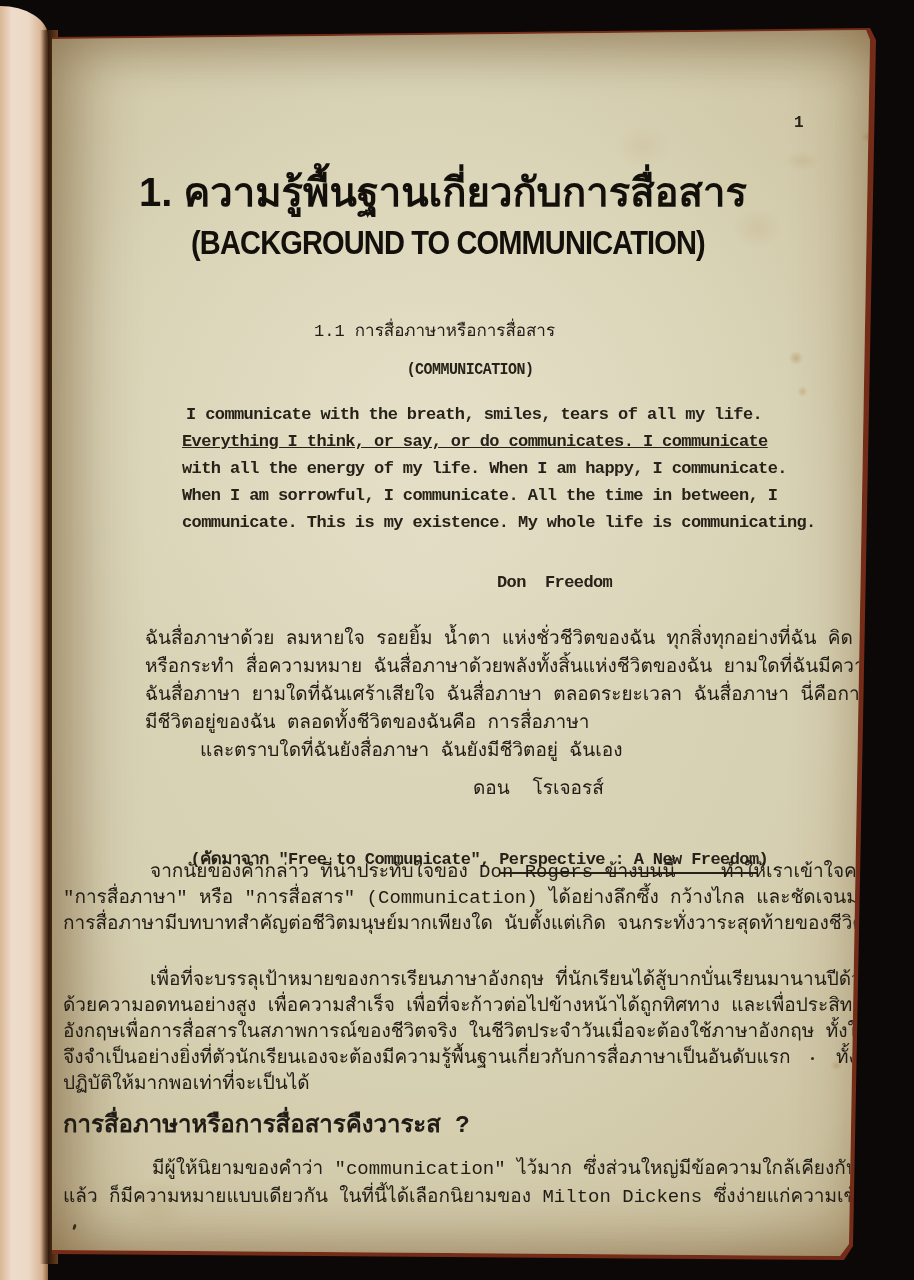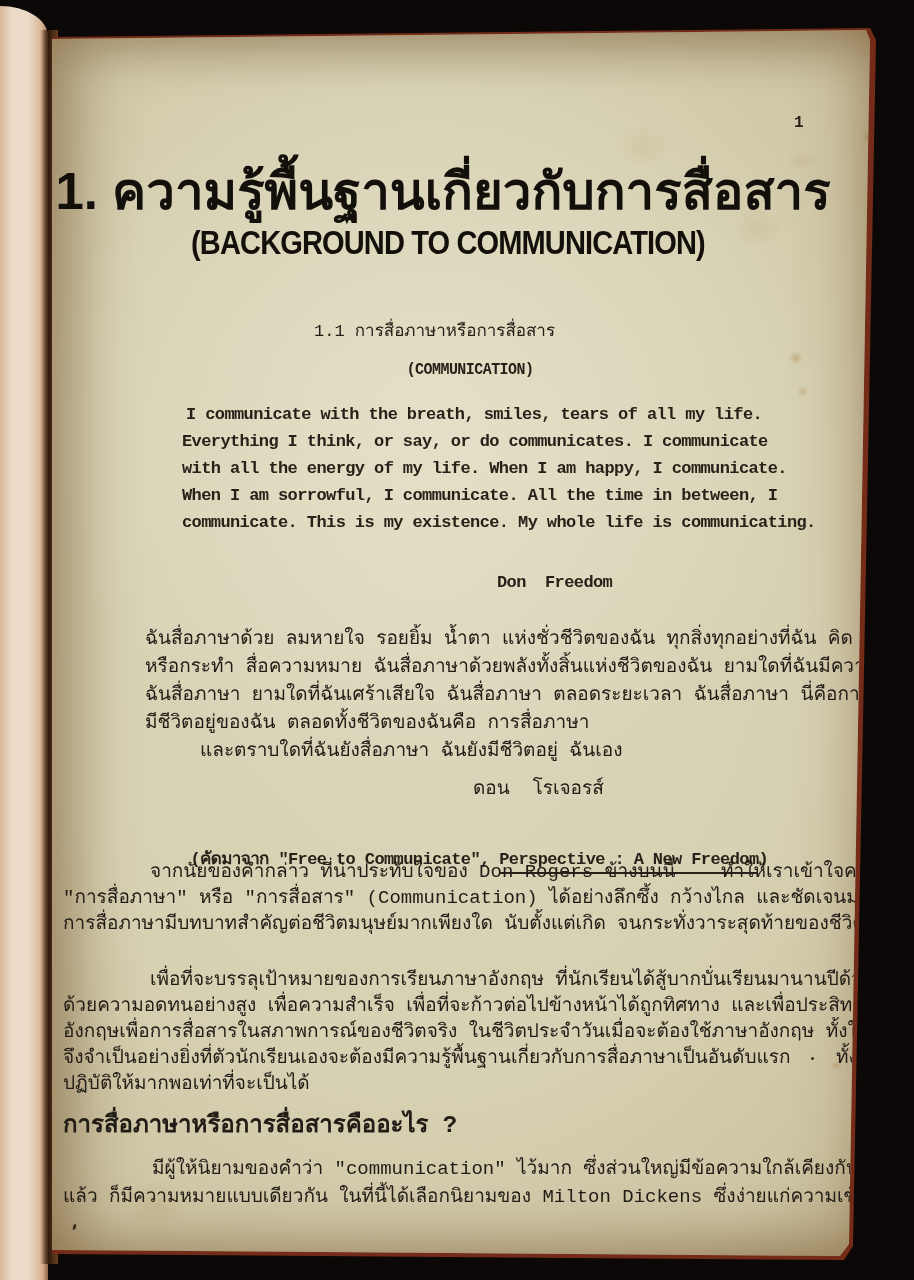--- a/index.html
+++ b/index.html
@@ -63,28 +63,28 @@
   <div class="stain" style="left:670px;top:170px;width:70px;height:56px;opacity:.09;"></div>
   <div class="stain" style="left:734px;top:318px;width:20px;height:20px;opacity:.32;"></div>
   <div class="stain" style="left:743px;top:354px;width:15px;height:15px;opacity:.26;"></div>
   <div class="stain" style="left:776px;top:1028px;width:17px;height:15px;opacity:.24;"></div>
   <div class="stain" style="left:60px;top:1140px;width:90px;height:70px;opacity:.10;"></div>
   <div class="speck" style="left:759px;top:1027px;width:3px;height:3px;"></div>
   <div class="speck" style="left:21px;top:1194px;width:3px;height:6px;transform:rotate(20deg);"></div>
 
   <div class="line tw" style="left:742px;top:84px;font-size:16px;">1</div>
 
-  <div class="line display center" style="left:0px;top:134px;width:782px;font-size:51px;line-height:56px;">1. ความรู้พื้นฐานเกี่ยวกับการสื่อสาร</div>
+  <div class="line display center" style="left:0px;top:134px;width:782px;font-size:40px;line-height:56px;">1. ความรู้พื้นฐานเกี่ยวกับการสื่อสาร</div>
   <div class="line display center" style="left:0px;top:194px;width:792px;font-size:33px;letter-spacing:-1px;transform:scaleX(.88);">(BACKGROUND TO COMMUNICATION)</div>
 
   <div class="line th" style="left:262px;top:286px;font-size:17px;">1.1 การสื่อภาษาหรือการสื่อสาร</div>
   <div class="line tw center" style="left:346px;top:330px;width:144px;transform:scaleX(.88);">(COMMUNICATION)</div>
 
   <div class="line tw" style="left:134px;top:375px;">I communicate with the breath, smiles, tears of all my life.</div>
-  <div class="line tw" style="left:130px;top:402px;">Everything I think, or say, or do communicates. I communicate</div>
+  <div class="line tw" style="left:130px;top:402px;text-decoration:underline;">Everything I think, or say, or do communicates. I communicate</div>
   <div class="line tw" style="left:130px;top:429px;">with all the energy of my life. When I am happy, I communicate.</div>
   <div class="line tw" style="left:130px;top:456px;">When I am sorrowful, I communicate. All the time in between, I</div>
   <div class="line tw" style="left:130px;top:483px;text-align:center;">communicate. This is my existence. My whole life is communicating.</div>
   <div class="line tw" style="left:445px;top:543px;">Don  Freedom</div>
 
   <div class="line th" style="left:93px;top:592px;">ฉันสื่อภาษาด้วย ลมหายใจ รอยยิ้ม น้ำตา แห่งชั่วชีวิตของฉัน ทุกสิ่งทุกอย่างที่ฉัน คิด หรือพูด</div>
   <div class="line th" style="left:93px;top:620px;">หรือกระทำ สื่อความหมาย ฉันสื่อภาษาด้วยพลังทั้งสิ้นแห่งชีวิตของฉัน ยามใดที่ฉันมีความสุข</div>
   <div class="line th" style="left:93px;top:648px;">ฉันสื่อภาษา ยามใดที่ฉันเศร้าเสียใจ ฉันสื่อภาษา ตลอดระยะเวลา ฉันสื่อภาษา นี่คือการ</div>
   <div class="line th" style="left:93px;top:676px;">มีชีวิตอยู่ของฉัน ตลอดทั้งชีวิตของฉันคือ การสื่อภาษา</div>
   <div class="line th" style="left:148px;top:704px;">และตราบใดที่ฉันยังสื่อภาษา ฉันยังมีชีวิตอยู่ ฉันเอง</div>
@@ -97,18 +97,18 @@
   <div class="line th" style="left:98px;top:825px;">จากนัยของคำกล่าว ที่น่าประทับใจของ Don Rogers ข้างบนนี้    ทำให้เราเข้าใจความหมายของคำว่า</div>
   <div class="line th" style="left:11px;top:851px;">"การสื่อภาษา" หรือ "การสื่อสาร" (Communication) ได้อย่างลึกซึ้ง กว้างไกล และชัดเจนมาก และเราได้ทราบว่า</div>
   <div class="line th" style="left:11px;top:877px;">การสื่อภาษามีบทบาทสำคัญต่อชีวิตมนุษย์มากเพียงใด นับตั้งแต่เกิด จนกระทั่งวาระสุดท้ายของชีวิต จากคำกล่าวนี้    เรา</div>
 
   <div class="line th" style="left:98px;top:933px;">เพื่อที่จะบรรลุเป้าหมายของการเรียนภาษาอังกฤษ ที่นักเรียนได้สู้บากบั่นเรียนมานานปีด้วยความยากลำบาก</div>
   <div class="line th" style="left:11px;top:959px;">ด้วยความอดทนอย่างสูง เพื่อความสำเร็จ เพื่อที่จะก้าวต่อไปข้างหน้าได้ถูกทิศทาง และเพื่อประสิทธิภาพของการใช้ภาษา</div>
   <div class="line th" style="left:11px;top:985px;">อังกฤษเพื่อการสื่อสารในสภาพการณ์ของชีวิตจริง ในชีวิตประจำวันเมื่อจะต้องใช้ภาษาอังกฤษ ทั้งในปัจจุบันและในอนาคต</div>
   <div class="line th" style="left:11px;top:1011px;">จึงจำเป็นอย่างยิ่งที่ตัวนักเรียนเองจะต้องมีความรู้พื้นฐานเกี่ยวกับการสื่อภาษาเป็นอันดับแรก    ทั้งทางด้านทฤษฎีและการ</div>
   <div class="line th" style="left:11px;top:1037px;">ปฏิบัติให้มากพอเท่าที่จะเป็นได้</div>
 
-  <div class="line th" style="left:11px;top:1074px;font-size:24px;font-weight:600;">การสื่อภาษาหรือการสื่อสารคืออะไร ?</div>
+  <div class="line th" style="left:11px;top:1074px;font-size:24px;font-weight:600;">การสื่อภาษาหรือการสื่อสารคืงวาระส ?</div>
 
   <div class="line th" style="left:100px;top:1122px;">มีผู้ให้นิยามของคำว่า "communication" ไว้มาก ซึ่งส่วนใหญ่มีข้อความใกล้เคียงกัน และเมื่อสรุปใจความ</div>
   <div class="line th" style="left:11px;top:1150px;">แล้ว ก็มีความหมายแบบเดียวกัน ในที่นี้ได้เลือกนิยามของ Milton Dickens ซึ่งง่ายแก่ความเข้าใจสำหรับนักเรียน ดังนี้</div>
 
 </div>
 
 </body></html>

